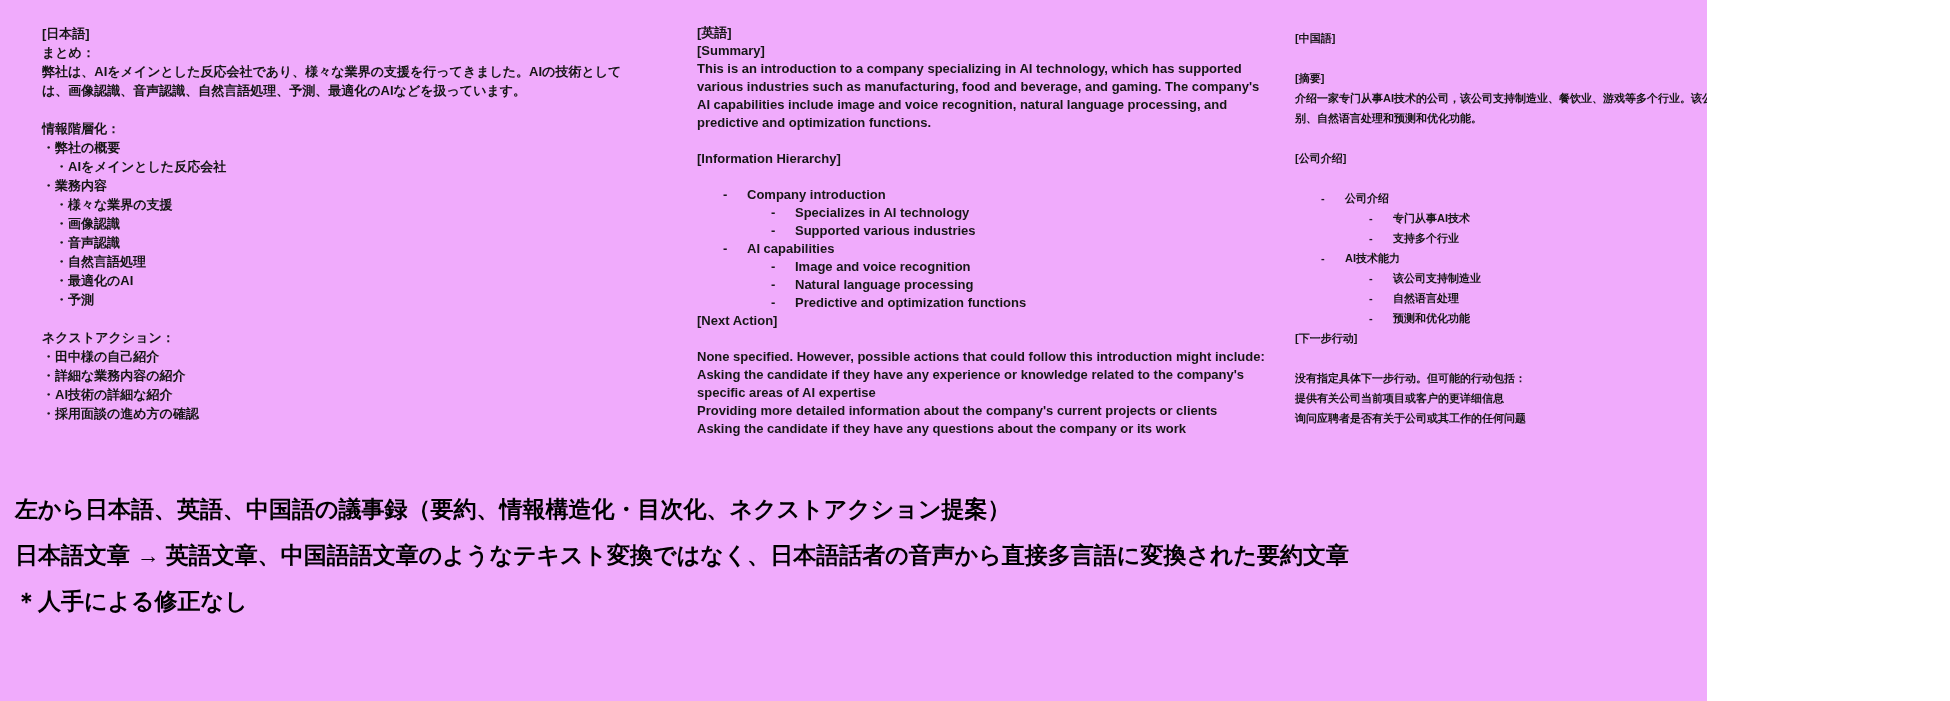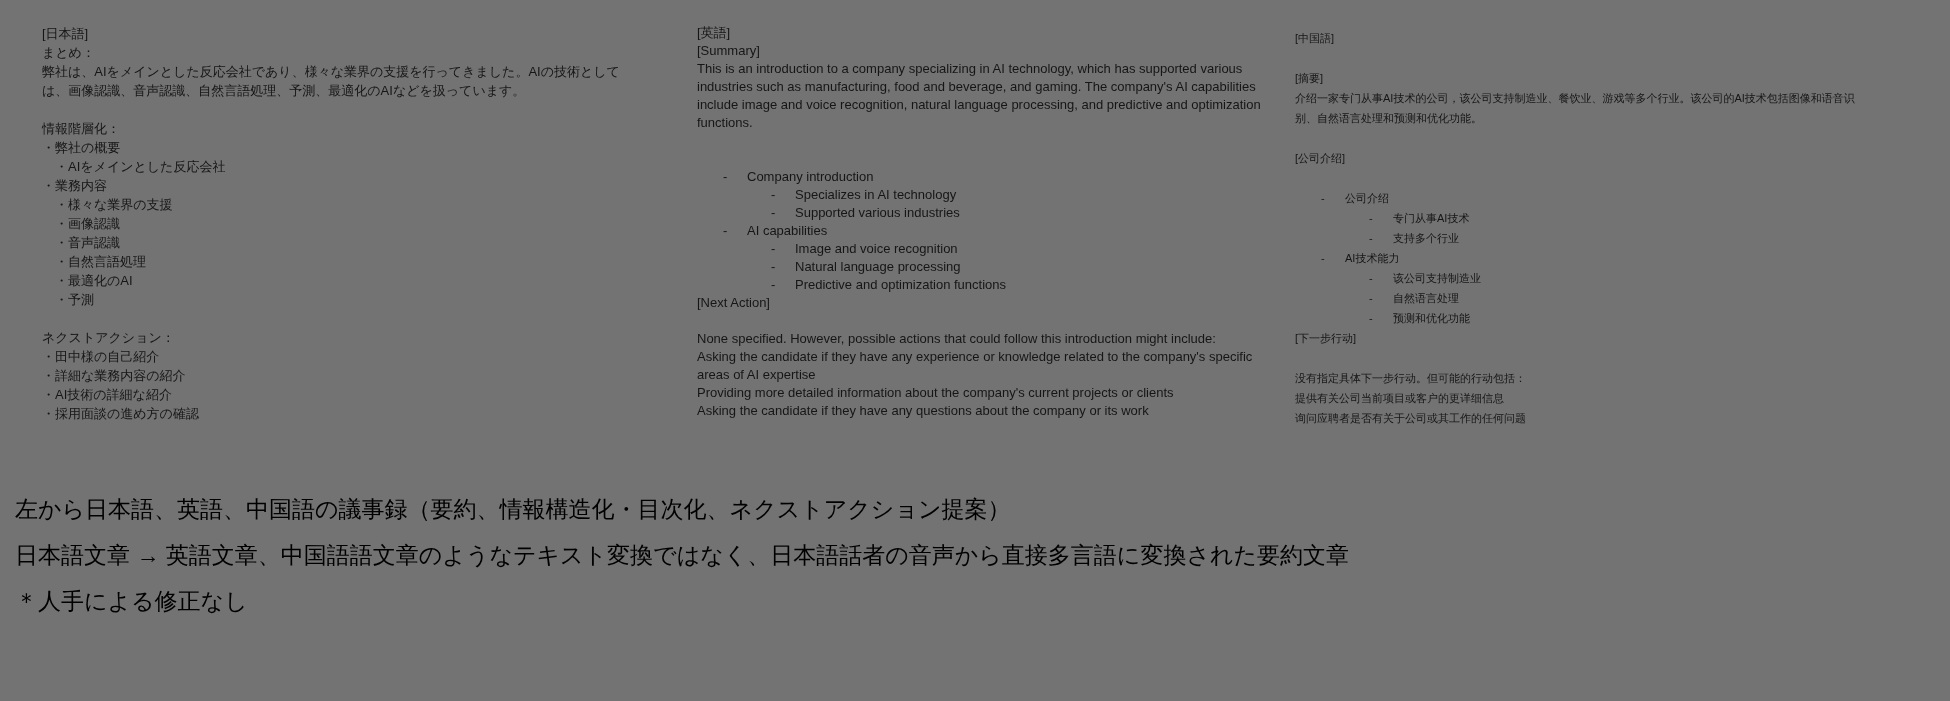--- a/index.html
+++ b/index.html
@@ -2,26 +2,27 @@
 <html><head>
 <meta charset="utf-8">
 <style>
   html, body {
     margin: 0;
     padding: 0;
     background: #ffffff;
   }
   .canvas {
     position: relative;
-    width: 1950px;
+    width: 1707px;
     height: 701px;
-    background: #737373;
+    background: #f0abfc;
     overflow: hidden;
     font-family: "Liberation Sans", "DejaVu Sans", sans-serif;
     color: #161616;
+    font-weight: bold;
   }
   .col {
     position: absolute;
     top: 24px;
     font-size: 13px;
     line-height: 18px;
     white-space: normal;
   }
   .col-ja { left: 42px;   width: 600px; line-height: 19px; }
   .col-en { left: 697px;  width: 575px; line-height: 18px; }
@@ -70,20 +71,21 @@
       <div class="line">・詳細な業務内容の紹介</div>
       <div class="line">・AI技術の詳細な紹介</div>
       <div class="line">・採用面談の進め方の確認</div>
     </section>
 
   <section class="col col-en">
       <div class="line">[英語]</div>
       <div class="line">[Summary]</div>
       <div class="line">This is an introduction to a company specializing in AI technology, which has supported various industries such as manufacturing, food and beverage, and gaming. The company's AI capabilities include image and voice recognition, natural language processing, and predictive and optimization functions.</div>
       <div class="line blank">&nbsp;</div>
+      <div class="line">[Information Hierarchy]</div>
       <div class="line blank">&nbsp;</div>
       <div class="line ind1"><span class="marker">-</span><span>Company introduction</span></div>
       <div class="line ind2"><span class="marker">-</span><span>Specializes in AI technology</span></div>
       <div class="line ind2"><span class="marker">-</span><span>Supported various industries</span></div>
       <div class="line ind1"><span class="marker">-</span><span>AI capabilities</span></div>
       <div class="line ind2"><span class="marker">-</span><span>Image and voice recognition</span></div>
       <div class="line ind2"><span class="marker">-</span><span>Natural language processing</span></div>
       <div class="line ind2"><span class="marker">-</span><span>Predictive and optimization functions</span></div>
       <div class="line">[Next Action]</div>
       <div class="line blank">&nbsp;</div>

